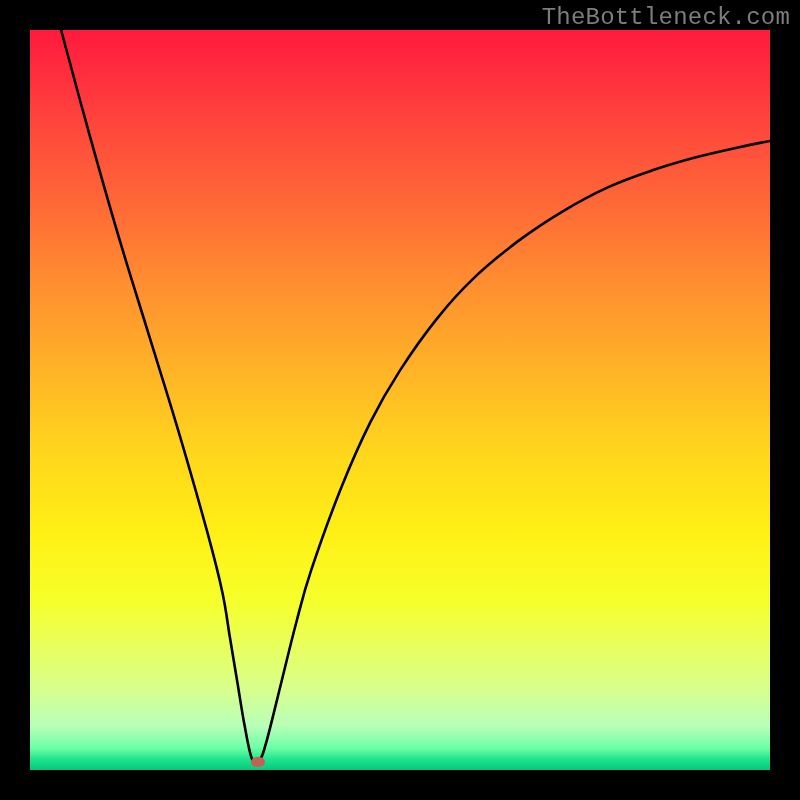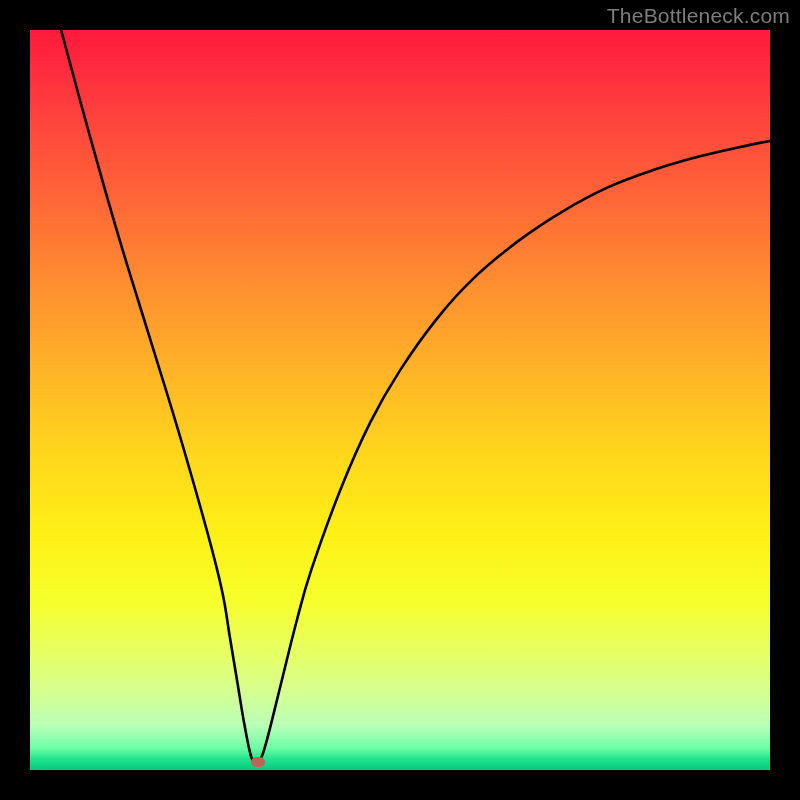--- a/index.html
+++ b/index.html
@@ -61,23 +61,24 @@
     height: 10px;
     border-radius: 6px / 5px;
     background: #c16256;
     transform: translate(-50%, -50%);
   }
   .watermark {
     position: absolute;
     top: 4px;
     right: 10px;
     color: #7d7d7d;
-    font-size: 21px;
+    font-size: 24px;
     letter-spacing: 0.2px;
     font-weight: 500;
+    font-family: Liberation Mono, monospace;
   }
 </style>
 </head>
 <body>
 
 <div class="frame">
   <div class="watermark">TheBottleneck.com</div>
   <div class="plot-area">
     <div class="gradient"></div>
     <svg class="curve" viewBox="0 0 740 740" preserveAspectRatio="none">

